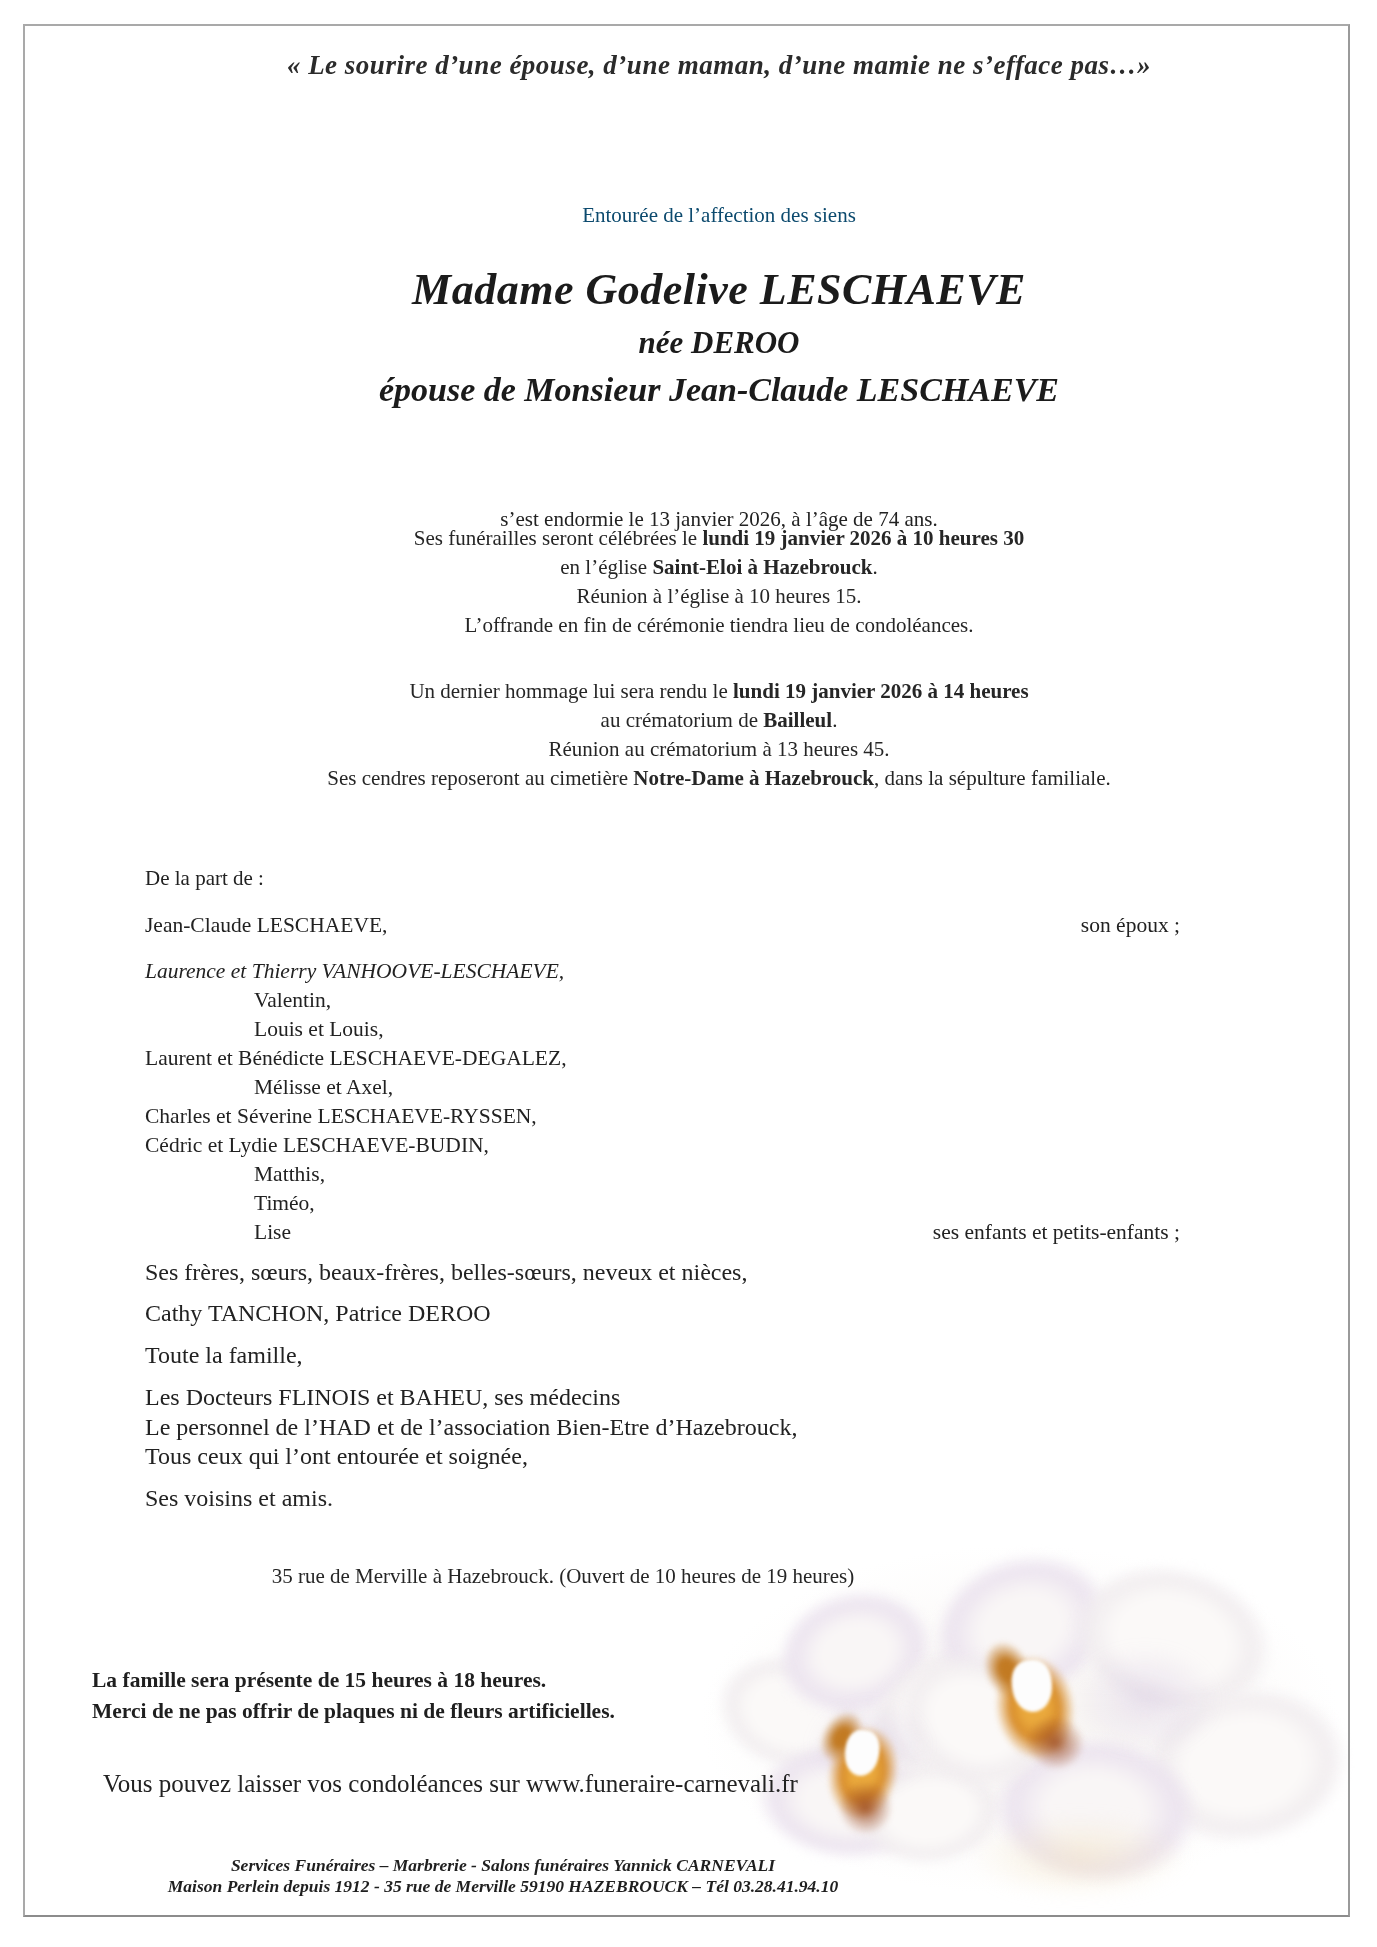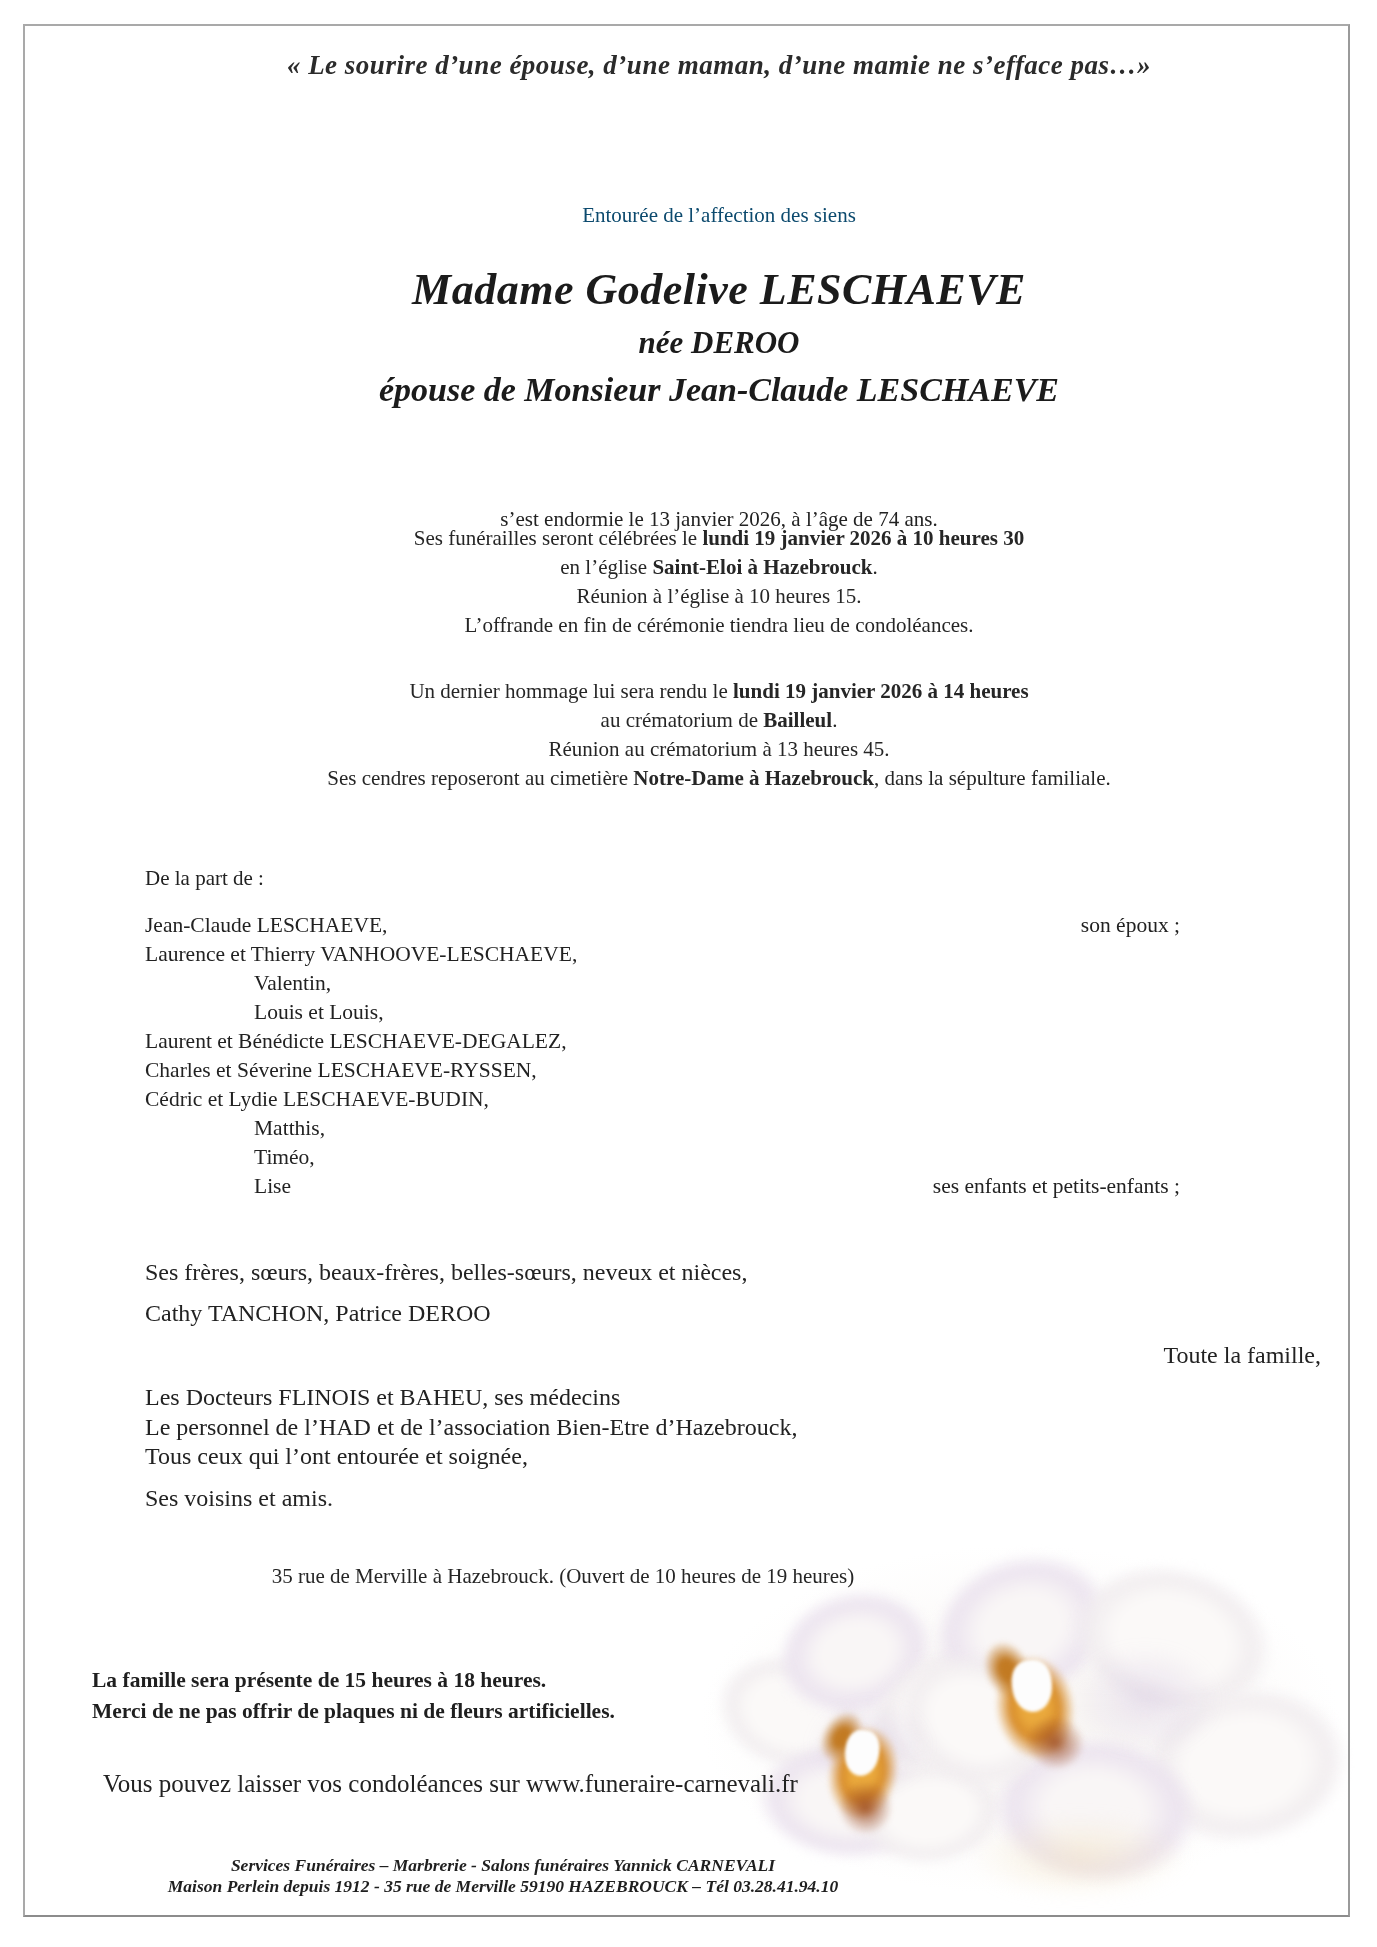--- a/index.html
+++ b/index.html
@@ -27,27 +27,27 @@
   .title1{top:264px;font-size:44px;font-weight:bold;font-style:italic;letter-spacing:0.5px;color:#1b1b1b;}
   .title2{top:325px;font-size:31px;font-weight:bold;font-style:italic;color:#1b1b1b;}
   .title3{top:371px;font-size:34px;font-weight:bold;font-style:italic;color:#1b1b1b;}
   .sest{top:459px;font-size:21px;margin-top:48px;}
   .para{font-size:21px;line-height:29px;color:#262626;}
   .ceremony{top:524px;}
   .tribute{top:677px;}
   .delapart{top:866px;left:145px;font-size:21px;}
   .familyrows{top:911px;left:145px;width:1035px;font-size:21.5px;line-height:29px;}
   .frow{position:relative;}
-  .frow.gap{}
+  .frow.gap{margin-top:17px;font-style:italic;}
   .frow.indent .fname{padding-left:109px;}
   .frel{position:absolute;right:0;top:0;}
   .leftline{left:145px;font-size:24px;line-height:29.5px;}
   .sesfreres{top:1258px;}
   .cathy{top:1299px;}
-  .toute{top:1341px;text-align:right;}
+  .toute{top:1341px;}
   .medics{top:1383px;}
   .voisins{top:1484px;}
   .waiting{top:1561px;left:117px;width:892px;font-size:21px;line-height:30px;text-align:center;color:#262626;}
   .presence{top:1665px;left:92px;font-size:21.5px;font-weight:bold;line-height:30.5px;color:#1f1f1f;}
   .vous{top:1770px;left:103px;font-size:25px;}
   .footer{top:1855px;left:117px;width:772px;text-align:center;
     font-size:17.5px;font-weight:bold;font-style:italic;line-height:21px;color:#1f1f1f;}
   
   .flowers{position:absolute;left:640px;top:1535px;width:710px;height:365px;z-index:0;pointer-events:none;}
   .flowers *{position:absolute;}
@@ -124,20 +124,21 @@
 </div>
 
 <div class="blk delapart">De la part de :</div>
 
 <div class="blk familyrows">
     <div class="frow"><span class="fname">Jean-Claude LESCHAEVE,</span><span class="frel">son époux ;</span></div>
     <div class="frow gap"><span class="fname">Laurence et Thierry VANHOOVE-LESCHAEVE,</span></div>
     <div class="frow indent"><span class="fname">Valentin,</span></div>
     <div class="frow indent"><span class="fname">Louis et Louis,</span></div>
     <div class="frow"><span class="fname">Laurent et Bénédicte LESCHAEVE-DEGALEZ,</span></div>
+    <div class="frow indent"><span class="fname">Mélisse et Axel,</span></div>
     <div class="frow"><span class="fname">Charles et Séverine LESCHAEVE-RYSSEN,</span></div>
     <div class="frow"><span class="fname">Cédric et Lydie LESCHAEVE-BUDIN,</span></div>
     <div class="frow indent"><span class="fname">Matthis,</span></div>
     <div class="frow indent"><span class="fname">Timéo,</span></div>
     <div class="frow indent"><span class="fname">Lise</span><span class="frel">ses enfants et petits-enfants  ;</span></div>
   </div>
 
 <div class="blk leftline sesfreres">Ses frères, sœurs, beaux-frères, belles-sœurs, neveux et nièces,</div>
 <div class="blk leftline cathy">Cathy TANCHON, Patrice DEROO</div>
 <div class="blk leftline toute">Toute la famille,</div>

